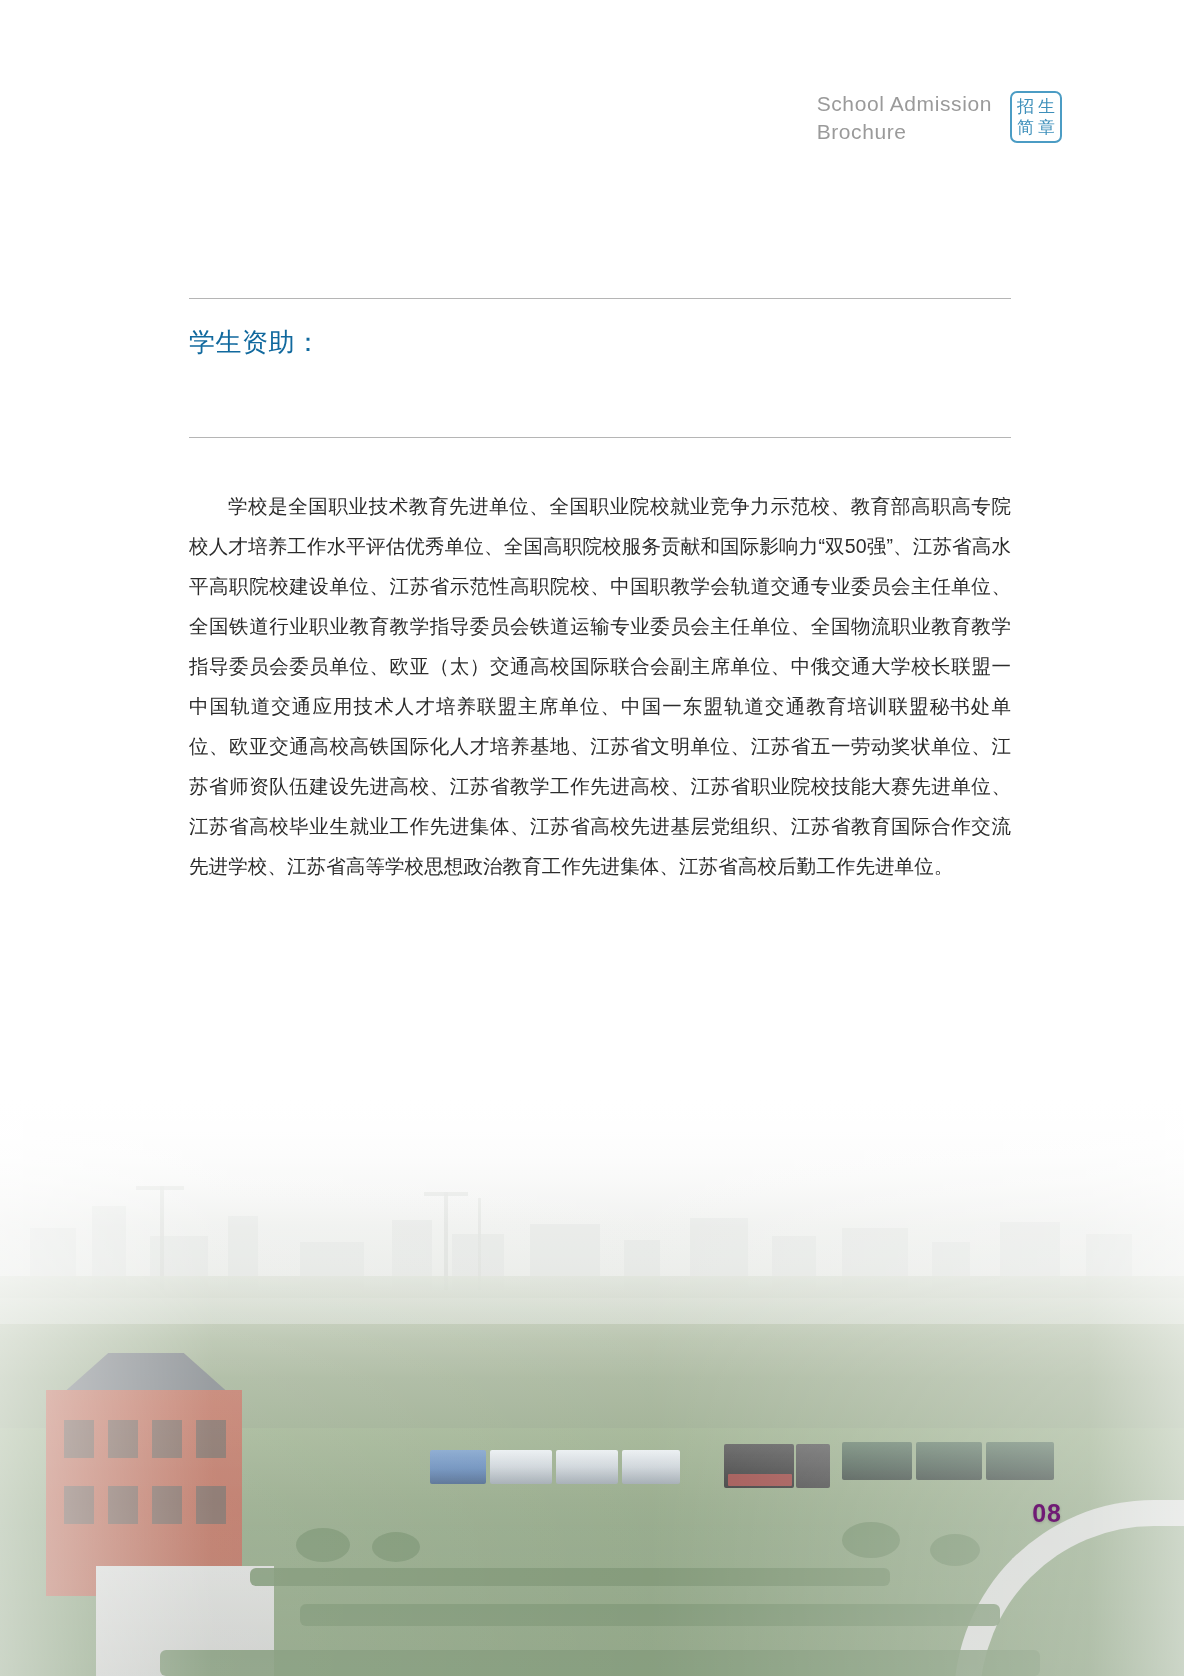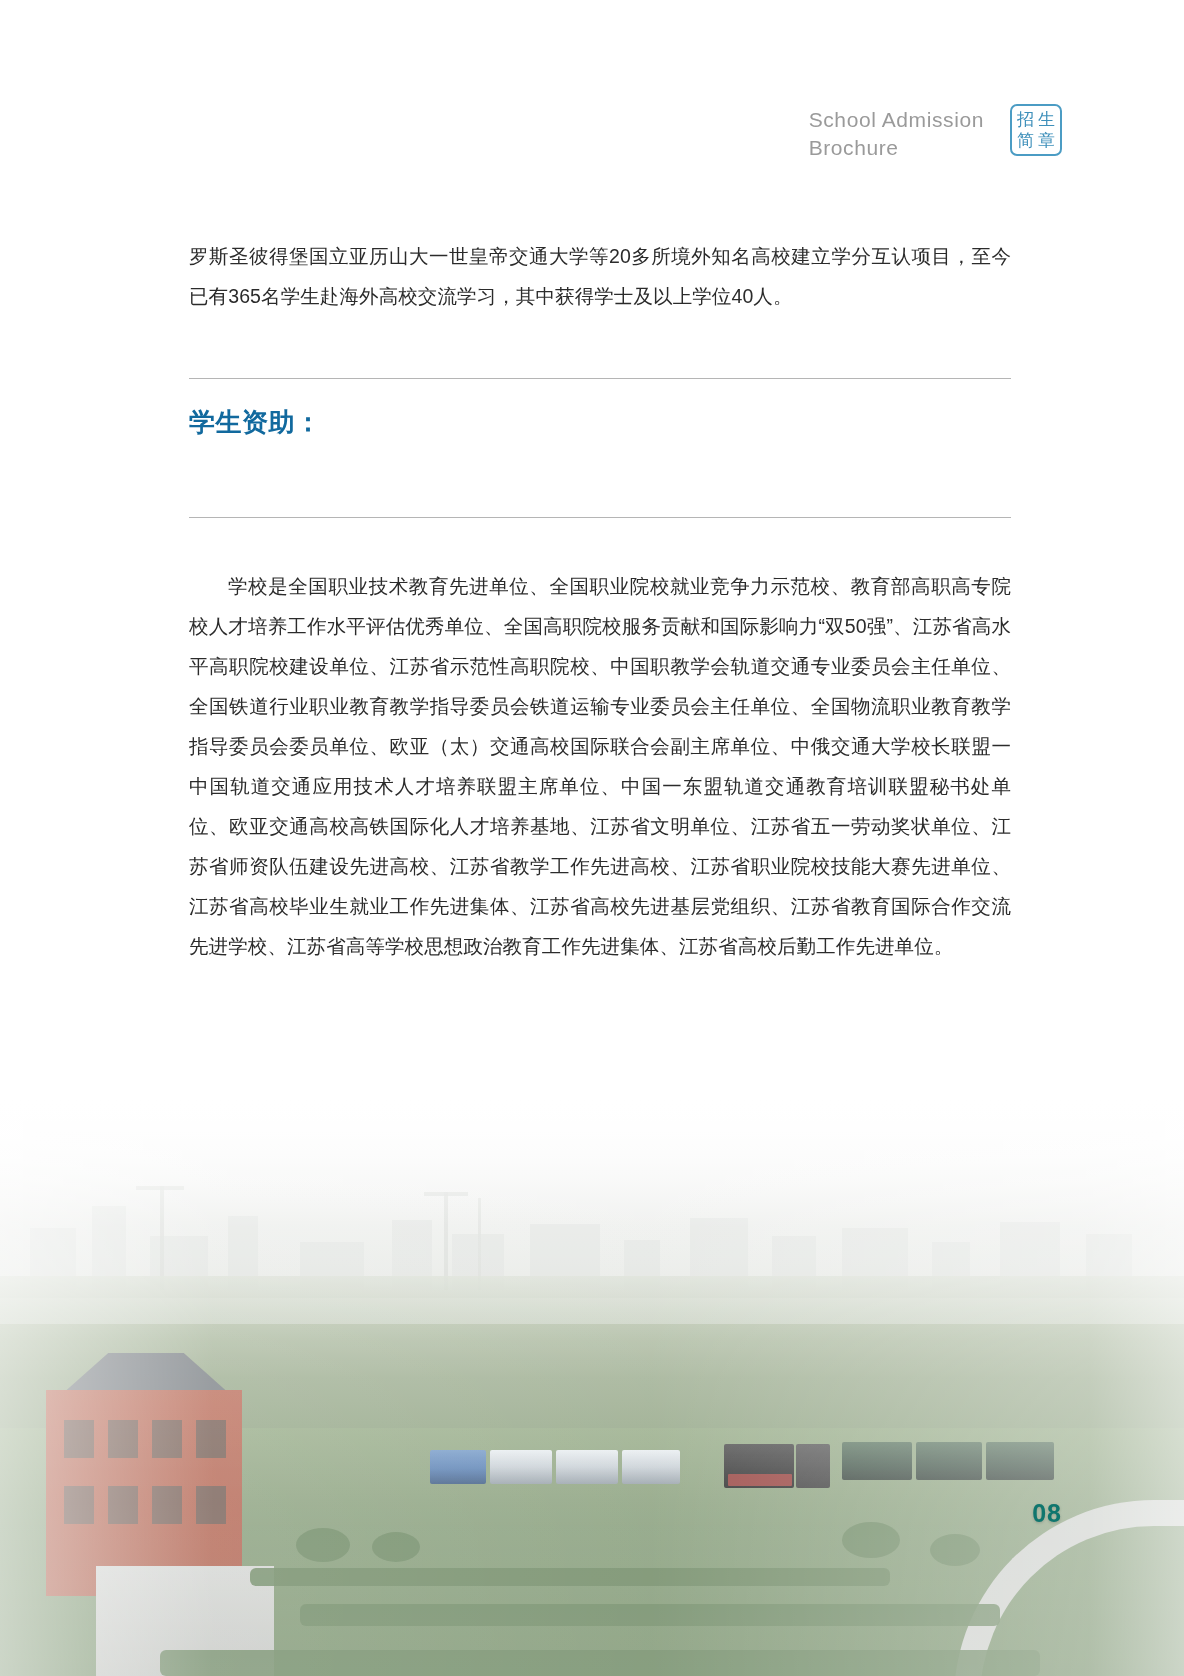--- a/index.html
+++ b/index.html
@@ -20,24 +20,24 @@
   .page-header {
     position: absolute;
     top: 0; left: 0;
     width: 1184px;
     height: 200px;
   }
 
   .header-inner {
     position: absolute;
     right: 122px;
-    top: 104px;
+    top: 88px;
     display: flex;
-    align-items: flex-start;
-    gap: 26px;
+    align-items: center;
+    gap: 18px;
   }
 
   .header-en {
     text-align: left;
     color: #9a9a9a;
     font-size: 21px;
     line-height: 28px;
     letter-spacing: 0.6px;
     font-weight: 400;
     white-space: pre-line;
@@ -84,21 +84,21 @@
     height: 1px;
     background: #b5b5b5;
     width: 100%;
   }
 
   .section { width: 100%; }
 
   .section-heading {
     color: #11699e;
     font-size: 26px;
-    font-weight: 700;
+    font-weight: 400;
     letter-spacing: 0.5px;
     line-height: 34px;
   }
 
   .sp-1 { height: 62px; }
   .sp-2 { height: 26px; }
   .sp-3 { height: 22px; }
   .sp-4 { height: 56px; }
 
   
@@ -227,21 +227,21 @@
       rgba(255,255,255,0.04) 55%,
       rgba(255,255,255,0.30) 92%,
       rgba(255,255,255,0.55) 100%);
     pointer-events: none;
   }
 
   .page-number {
     position: absolute;
     right: 122px;
     bottom: 148px;
-    color: #0f766e;
+    color: #701a75;
     font-size: 25px;
     font-weight: 700;
     letter-spacing: 1px;
     text-shadow: 0 1px 3px rgba(0,0,0,.18);
   }
 </style>
 </head>
 <body>
 
 <div class="page-header">
@@ -252,21 +252,20 @@
       <span>招</span>
       <span>生</span>
       <span>简</span>
       <span>章</span>
     </div>
   </div>
 </div>
 
 <div class="content">
 
-  <p class="para">罗斯圣彼得堡国立亚历山大一世皇帝交通大学等20多所境外知名高校建立学分互认项目，至今已有365名学生赴海外高校交流学习，其中获得学士及以上学位40人。</p>
 
   <div class="sp-1"></div>
 
   <div class="section">
     <div class="rule"></div>
     <div class="sp-2"></div>
     <h2 class="section-heading">学生资助：</h2>
     <div class="sp-3"></div>
   </div>
 

